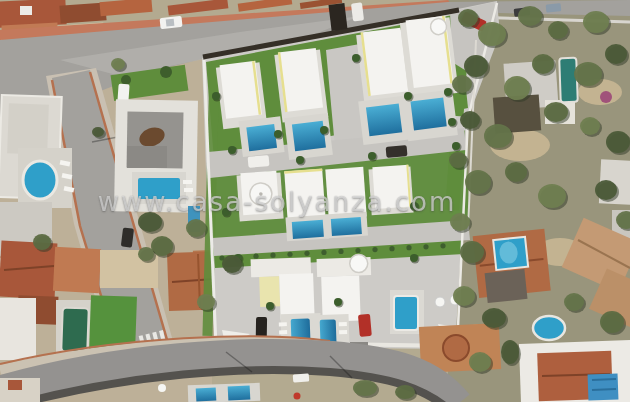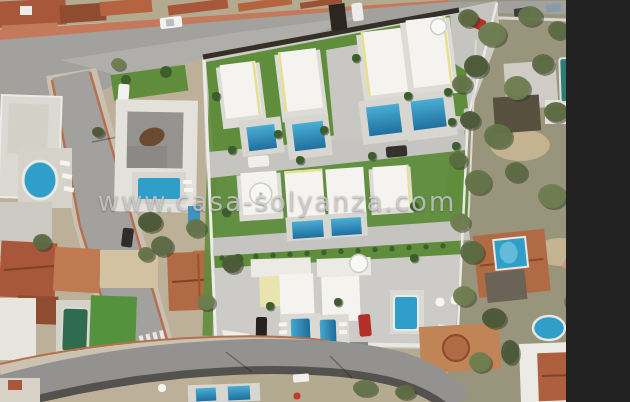--- a/index.html
+++ b/index.html
@@ -1,16 +1,16 @@
 <!DOCTYPE html>
 <html style="--pool-blue: #2f9fc9; --pool-deep: #1f6f9e; --pool-teal: #2e7d74; --pool-green: #2e6b4f; --lawn-green: #5f8d3c; --road-gray: #a3a19d; --concrete: #cdcbc7; --roof-terracotta: #a8573a; --villa-white: #f4f3f0; --wall-dark: #352f27; --sidewalk-pink: #c4795c; --veg-olive: #99957c;"><head>
 <meta charset="utf-8">
 <style>
   html,body{margin:0;padding:0;background:#222;}
-  #stage{position:relative;width:566px;height:402px;overflow:hidden;background:#b3aa90;
+  #stage{position:relative;width:630px;height:402px;overflow:hidden;background:#b3aa90;
          font-family:"DejaVu Sans",sans-serif;}
   #scene{position:absolute;left:0;top:0;width:630px;height:402px;}
   .watermark{
     position:absolute;left:277px;top:202px;transform:translate(-50%,-50%);
     font-size:26px;letter-spacing:2px;white-space:nowrap;
     color:rgba(238,238,238,0.62);
     text-shadow:0 1px 2px rgba(70,70,70,0.45), 0 0 1px rgba(90,90,90,0.4);
     pointer-events:none;
   }
 </style>

